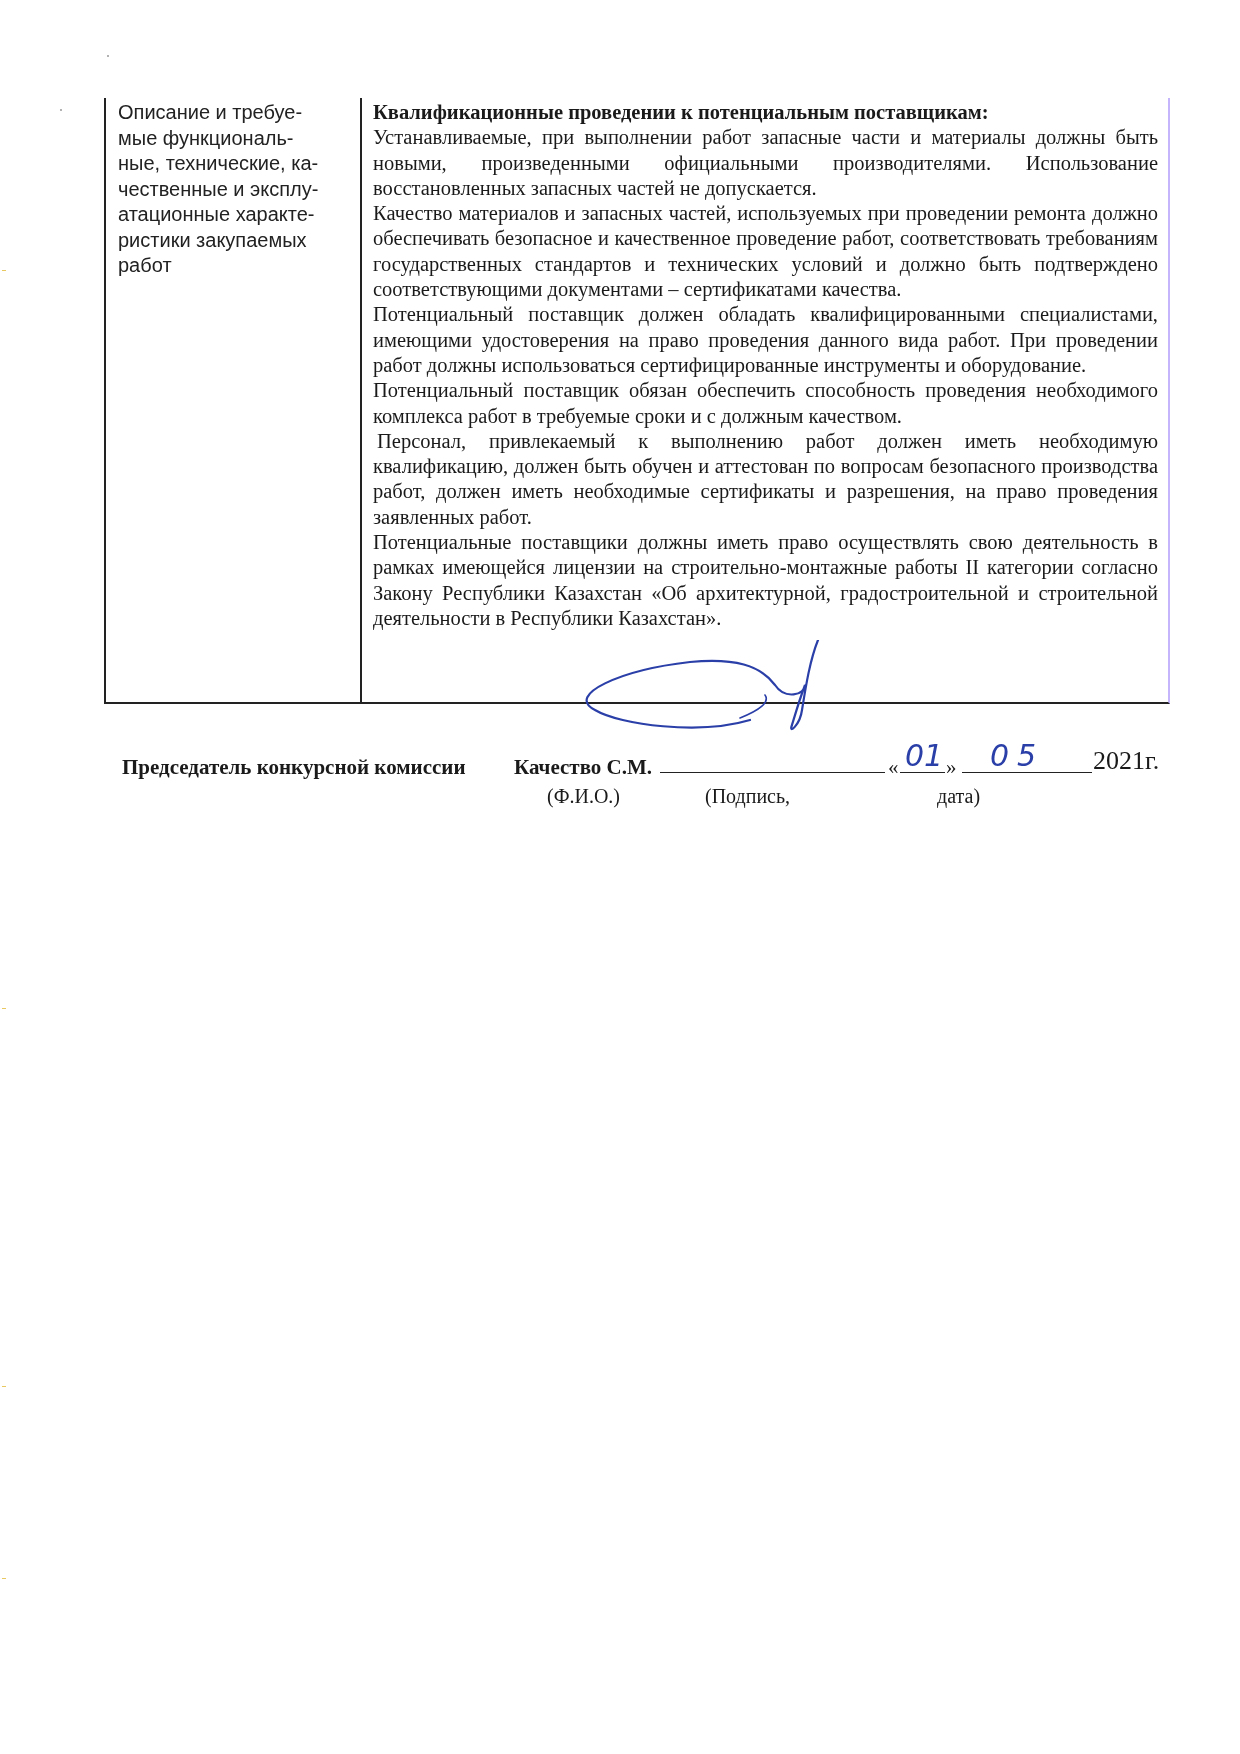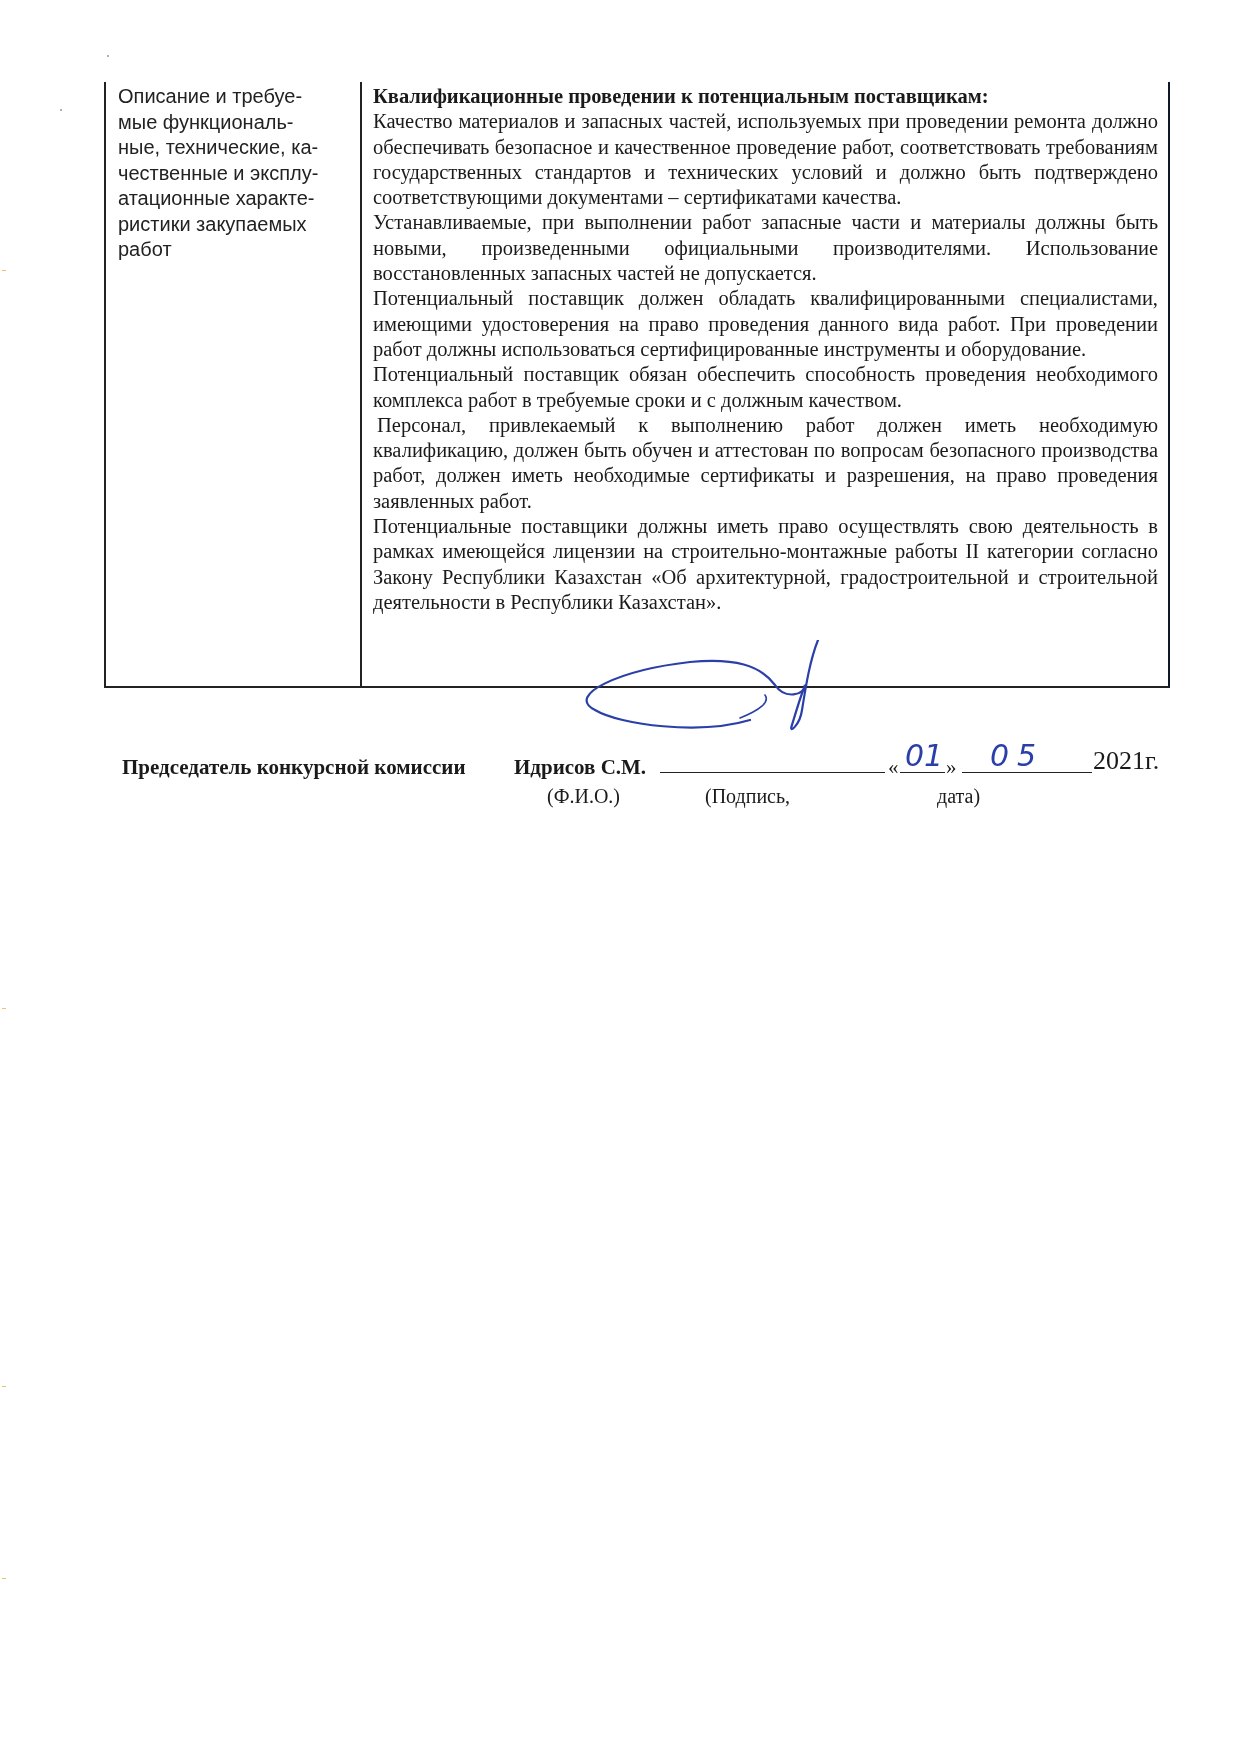--- a/index.html
+++ b/index.html
@@ -1,22 +1,22 @@
 <!DOCTYPE html>
 <html><head>
 <meta charset="utf-8">
 <style>
   html, body { margin: 0; padding: 0; background: #ffffff; }
   body { width: 1240px; height: 1754px; position: relative; overflow: hidden;
          font-family: "Liberation Serif", serif; color: #1a1a1a; }
   .speck { position: absolute; width: 2px; height: 2px; background: #999; border-radius: 1px; }
   .margin-mark { position: absolute; left: 2px; width: 4px; height: 1px; background: #e8c860; }
 
-  .table { position: absolute; left: 104px; top: 82px; width: 1066px; height: 606px;
-           border-left: 2px solid #222; border-right: 2px solid #0f172a; border-bottom: 2px solid #222;
+  .table { position: absolute; left: 104px; top: 98px; width: 1066px; height: 606px;
+           border-left: 2px solid #222; border-right: 2px solid #c4b5fd; border-bottom: 2px solid #222;
            display: flex; box-sizing: border-box; }
   .col-left { width: 256px; border-right: 2px solid #222; box-sizing: border-box; padding: 2px 12px 0 12px;
               font-family: "Liberation Sans", sans-serif; font-size: 20px; line-height: 25.5px; color: #222; }
   .col-right { flex: 1; padding: 2px 10px 0 11px; font-size: 20.5px; line-height: 25.3px; text-align: justify; color: #1a1a1a; }
   .col-right .heading { font-weight: bold; }
   .col-right p { margin: 0; }
   .col-right p.indent { text-indent: 4px; }
 
   .sig-line { position: absolute; top: 755px; left: 122px; right: 70px;
               font-size: 21px; font-weight: bold; white-space: nowrap; }
@@ -42,37 +42,37 @@
     <div>Описание и требуе-</div>
     <div>мые функциональ-</div>
     <div>ные, технические, ка-</div>
     <div>чественные и эксплу-</div>
     <div>атационные характе-</div>
     <div>ристики закупаемых</div>
     <div>работ</div>
   </div>
   <div class="col-right">
     <p class="heading">Квалификационные проведении к потенциальным поставщикам:</p>
+    <p>Устанавливаемые, при выполнении работ запасные части и материалы должны быть новыми, произведенными официальными производителями. Использование восстановленных запасных частей не допускается.</p>
     <p>Качество материалов и запасных частей, используемых при проведении ремонта должно обеспечивать безопасное и качественное проведение работ, соответствовать требованиям государственных стандартов и технических условий и должно быть подтверждено соответствующими документами – сертификатами качества.</p>
-    <p>Устанавливаемые, при выполнении работ запасные части и материалы должны быть новыми, произведенными официальными производителями. Использование восстановленных запасных частей не допускается.</p>
     <p>Потенциальный поставщик должен обладать квалифицированными специалистами, имеющими удостоверения на право проведения данного вида работ. При проведении работ должны использоваться сертифицированные инструменты и оборудование.</p>
     <p>Потенциальный поставщик обязан обеспечить способность проведения необходимого комплекса работ в требуемые сроки и с должным качеством.</p>
     <p class="indent">Персонал, привлекаемый к выполнению работ должен иметь необходимую квалификацию, должен быть обучен и аттестован по вопросам безопасного производства работ, должен иметь необходимые сертификаты и разрешения, на право проведения заявленных работ.</p>
     <p>Потенциальные поставщики должны иметь право осуществлять свою деятельность в рамках имеющейся лицензии на строительно-монтажные работы II категории согласно Закону Республики Казахстан «Об архитектурной, градостроительной и строительной деятельности в Республики Казахстан».</p>
   </div>
 </div>
 
 <svg class="signature" width="300" height="100" viewBox="0 0 300 100">
   <path d="M190 80 C 140 95, 60 85, 35 70 C 5 55, 60 30, 130 22 C 175 18, 200 25, 215 45 C 225 60, 245 55, 245 45 C 240 58, 235 75, 232 85 C 228 95, 240 85, 242 70 C 246 45, 250 20, 258 0" fill="none" stroke="#2b3fa8" stroke-width="2.2" stroke-linecap="round"></path>
   <path d="M180 78 C 200 70, 210 62, 205 55" fill="none" stroke="#2b3fa8" stroke-width="1.6" stroke-linecap="round"></path>
 </svg>
 
 <div class="sig-line">
   <span style="left:0;">Председатель конкурсной комиссии</span>
-  <span style="left:392px;">Идрисов С.М.</span>
+  <span style="left:392px;">Качество С.М.</span>
 </div>
 <div class="underline" style="left:660px;width:225px;top:748px;"></div>
 <span style="position:absolute;left:888px;top:755px;font-size:21px;">«</span>
 <div class="underline" style="left:900px;width:45px;top:748px;"></div>
 <span class="hand" style="left:905px;top:738px;">01</span>
 <span style="position:absolute;left:946px;top:755px;font-size:21px;">»</span>
 <div class="underline" style="left:962px;width:130px;top:748px;"></div>
 <span class="hand" style="left:990px;top:738px;letter-spacing:8px;">05</span>
 <span style="position:absolute;left:1093px;top:746px;font-size:26px;">2021г.</span>
 

